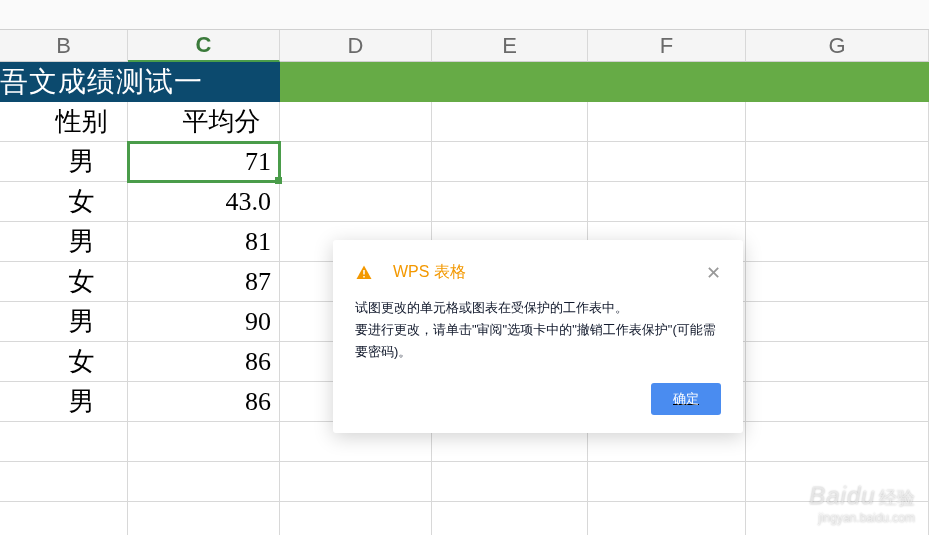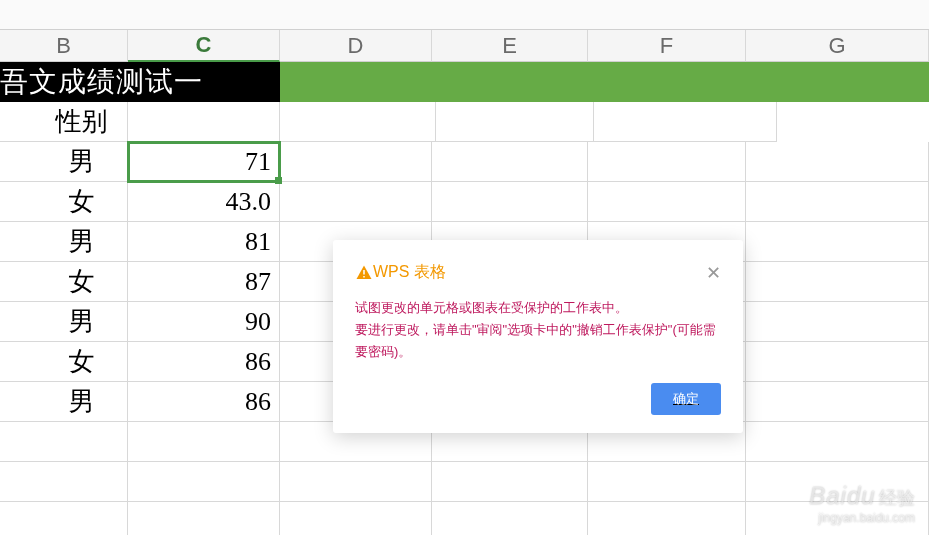--- a/index.html
+++ b/index.html
@@ -98,41 +98,41 @@
     }
     .dialog-head {
       display: flex;
       align-items: center;
       justify-content: space-between;
       margin-bottom: 14px;
     }
     .dialog-title-wrap {
       display: flex;
       align-items: center;
-      gap: 0;
+      gap: 20px;
     }
     .warn-icon {
       width: 18px;
       height: 18px;
       display: inline-block;
     }
     .dialog-title {
       color: #f39800;
       font-size: 16px;
       font-weight: normal;
     }
     .dialog-close {
       color: #999;
       font-size: 18px;
       cursor: pointer;
       line-height: 1;
       font-family: Arial, sans-serif;
     }
     .dialog-body {
-      color: #be185d;
+      color: #0f172a;
       font-size: 13px;
       line-height: 1.7;
       margin-bottom: 20px;
     }
     .dialog-foot {
       display: flex;
       justify-content: flex-end;
       text-decoration: underline;
     }
     .btn-ok {
@@ -172,28 +172,29 @@
   <div class="col-headers" id="colHeaders">
       <div class="col-header" style="width: 128px;">B</div>
       <div class="col-header selected" style="width: 152px;">C</div>
       <div class="col-header" style="width: 152px;">D</div>
       <div class="col-header" style="width: 156px;">E</div>
       <div class="col-header" style="width: 158px;">F</div>
       <div class="col-header" style="width: 183px;">G</div>
     </div>
   <div class="rows" id="rows">
       <div class="row title-row">
-        <div class="cell" style="width: 280px; background: #000000;">吾文成绩测试一</div>
+        <div class="cell" style="width: 280px; background: #0c4a6e;">吾文成绩测试一</div>
         <div class="cell" style="width: 152px;"></div>
         <div class="cell" style="width: 156px;"></div>
         <div class="cell" style="width: 158px;"></div>
         <div class="cell" style="width: 183px;"></div>
       </div>
       <div class="row header-row">
         <div class="cell center" style="width: 128px;">性别</div>
+        <div class="cell center" style="width: 152px;">平均分</div>
         <div class="cell center" style="width: 152px;"></div>
         <div class="cell center" style="width: 156px;"></div>
         <div class="cell center" style="width: 158px;"></div>
         <div class="cell center" style="width: 183px;"></div>
       </div>
       <div class="row">
         <div class="cell center" style="width: 128px;">男</div>
         <div class="cell right" style="width: 152px;">71</div>
         <div class="cell " style="width: 152px;"></div>
         <div class="cell " style="width: 156px;"></div>

